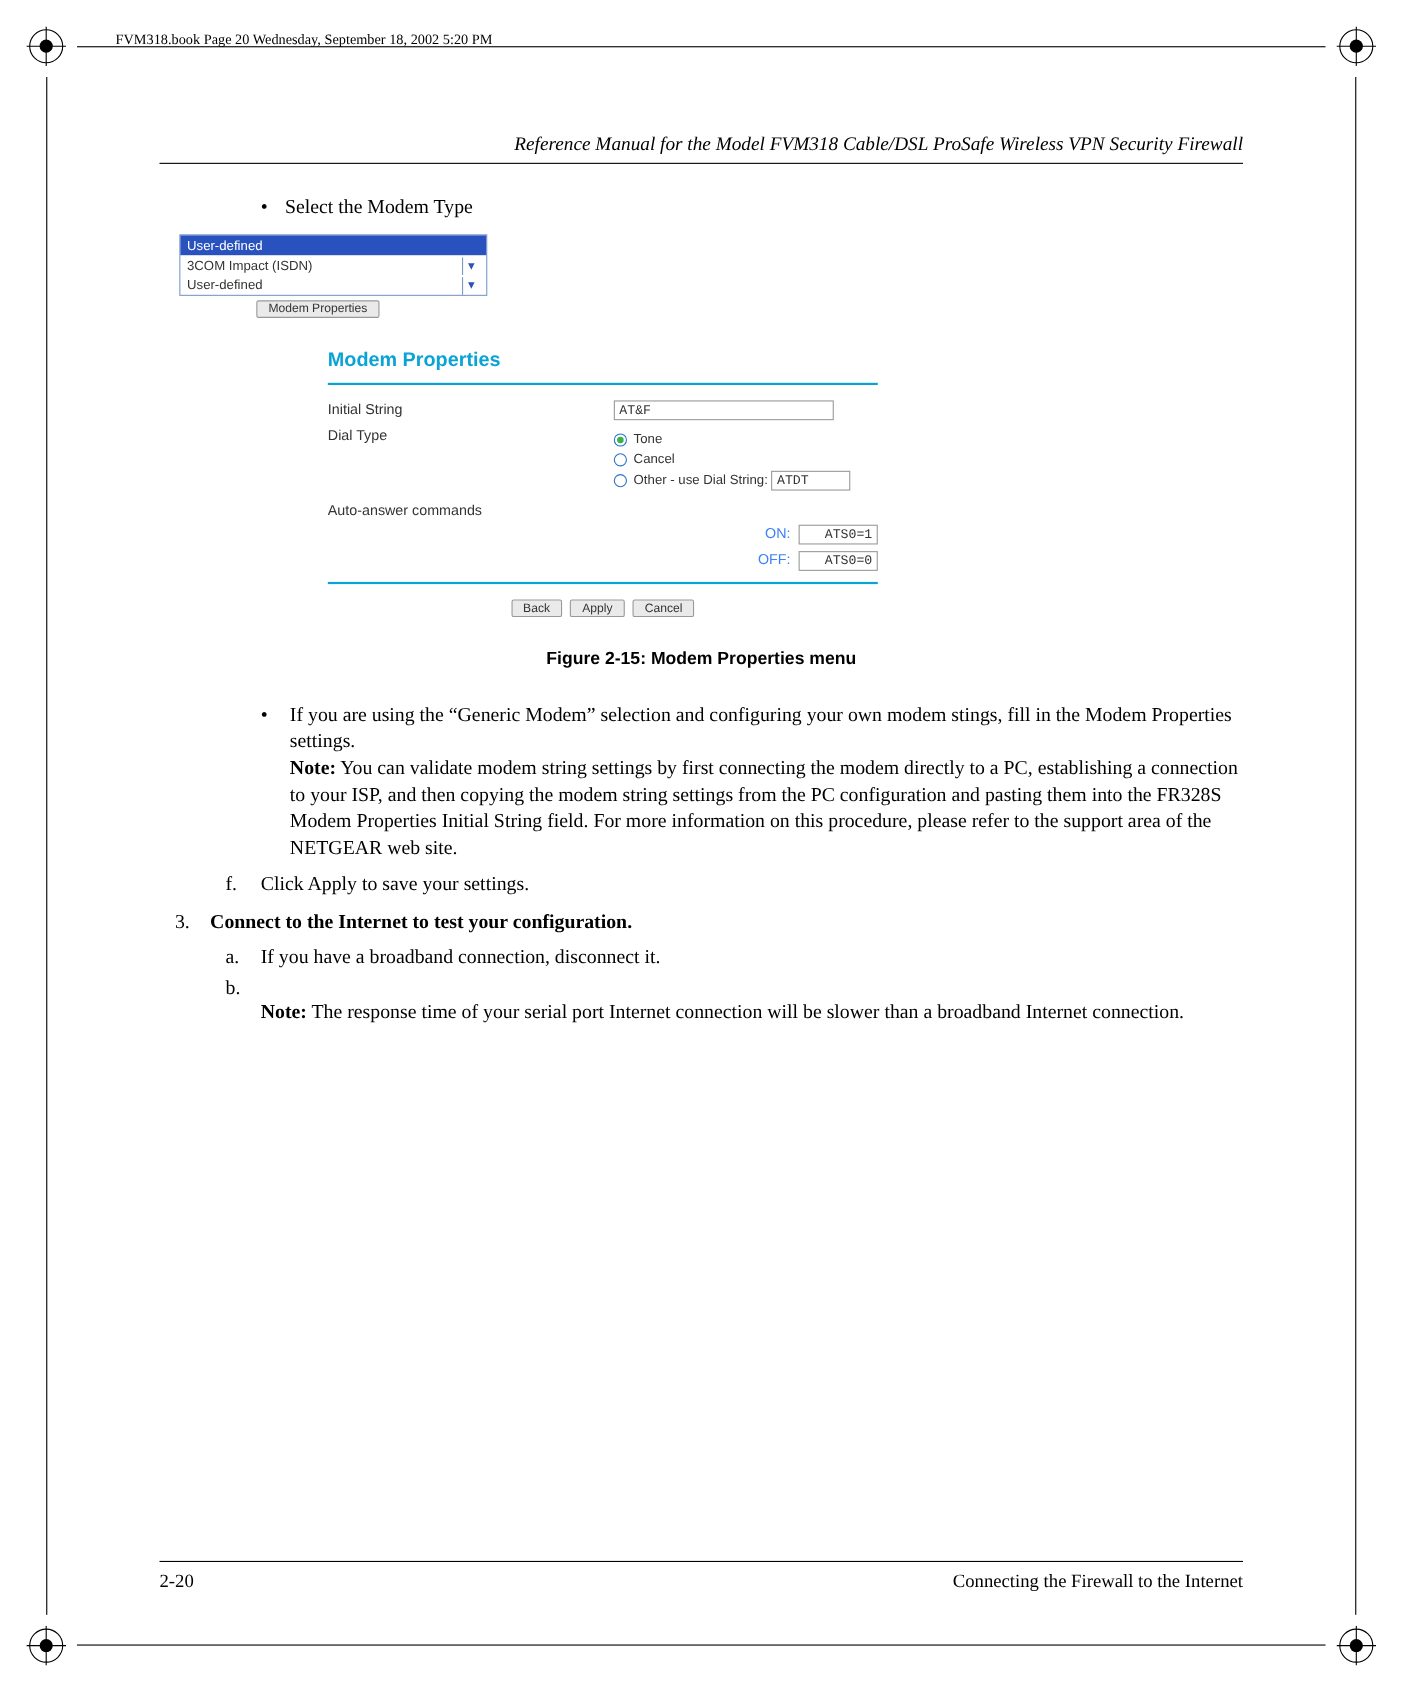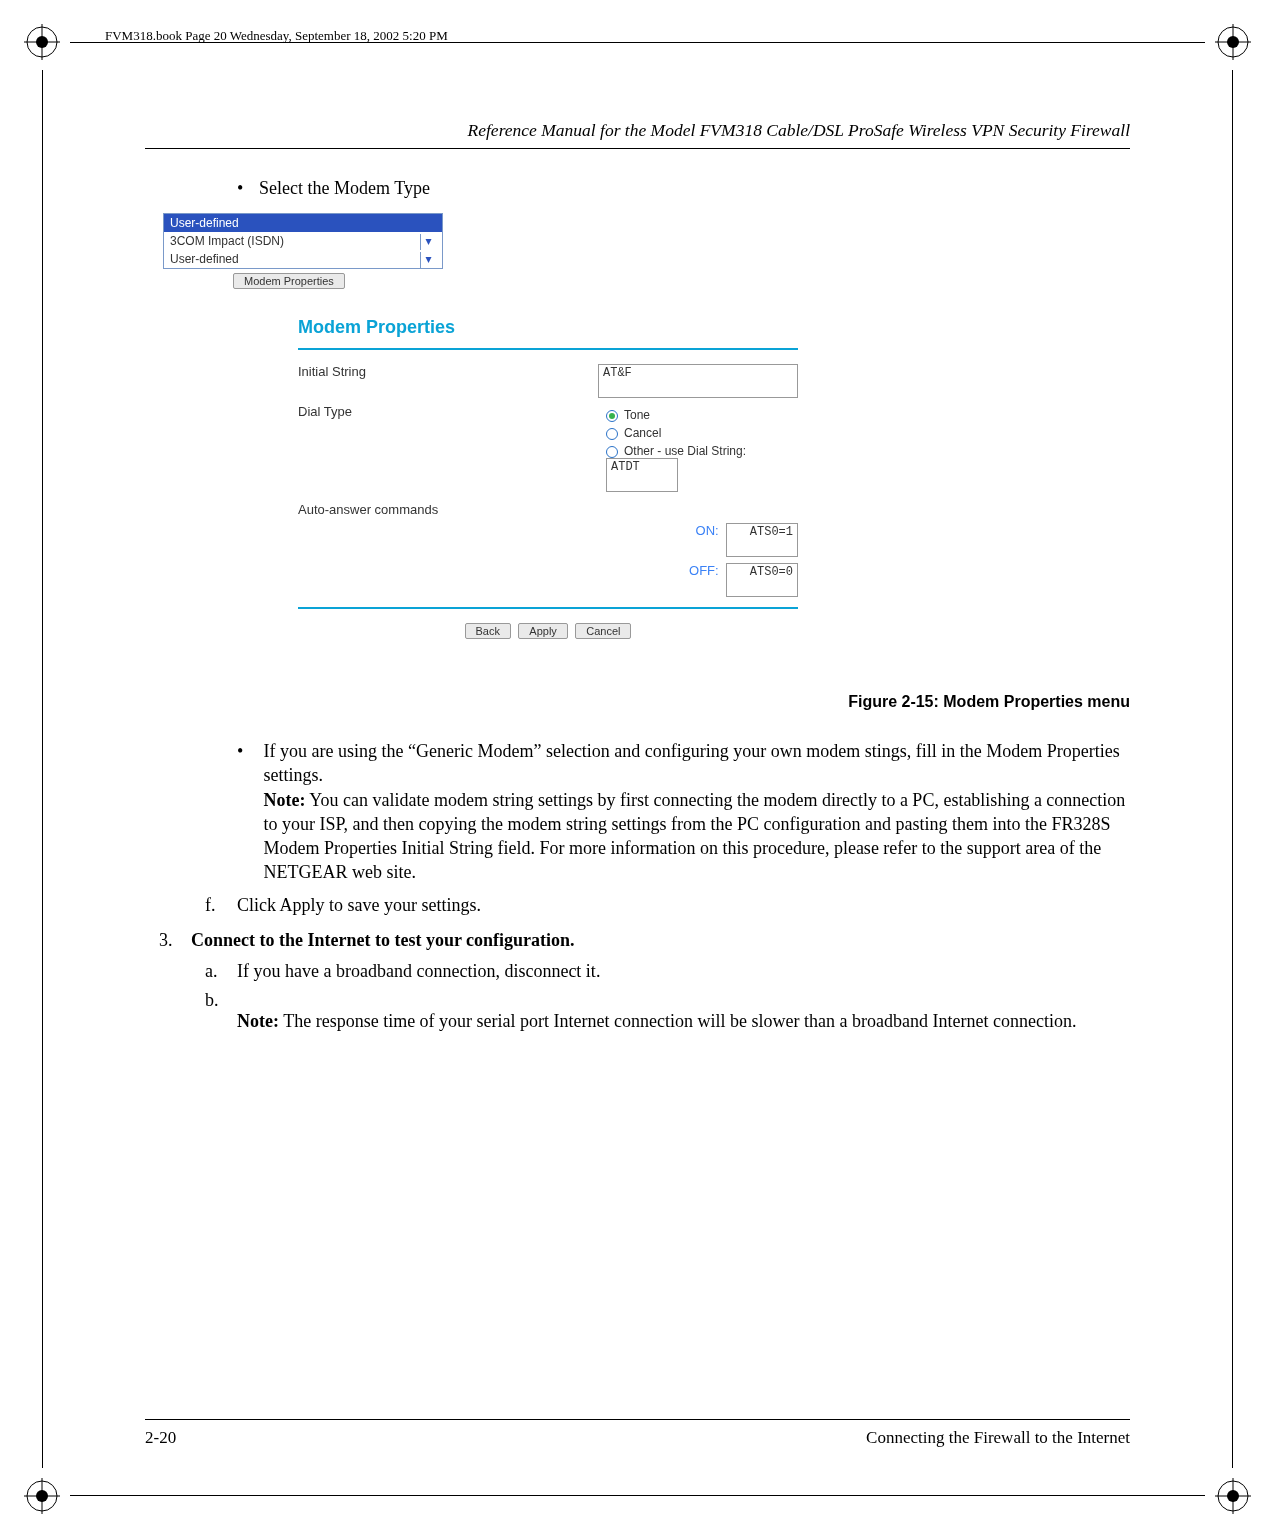--- a/index.html
+++ b/index.html
@@ -94,54 +94,54 @@
     color: #0aa3d6;
     font-weight: bold;
     font-size: 18px;
     margin: 24px 0 6px 135px;
   }
   .panel {
     margin-left: 135px;
     width: 500px;
   }
   .hr-cyan-thick { height: 2px; background:#0aa3d6; margin: 10px 0 14px; }
-  .form-row { display:flex; align-items:flex-start; margin: 6px 0; gap: 48px; }
+  .form-row { display:flex; align-items:flex-start; margin: 6px 0; }
   .form-label { width: 260px; color:#333; font-size: 13px; }
   .form-ctrl { flex: 1; text-align: left; }
   .txt {
     font-family: "Courier New", monospace;
     font-size: 12px;
     border: 1px solid #999;
     padding: 1px 4px;
-    height: 34px;
+    height: 18px;
     background: #fff;
     display: inline-block;
     min-width: 72px;
   }
   .wide-input { width: 200px; }
   .radio-row { margin: 4px 0; }
   .radio-dot {
     display:inline-block; width:12px; height:12px;
     border:1px solid #2a72c8; border-radius:50%;
     vertical-align:middle; margin-right:6px;
     position:relative;
   }
   .radio-dot.on::after {
     content:""; position:absolute; top:2px; left:2px;
     width:6px; height:6px; border-radius:50%;
     background:#37b24d;
   }
   .sublabel-right { display:inline-block; min-width:40px; text-align:right; margin-right:4px; font-size:13px; color:#3b82f6;}
   .btn-row { text-align:center; margin-top:4px; }
   .fig-caption {
-    text-align: right;
+    text-align: center;
     font-family: Arial, Helvetica, sans-serif;
     font-weight: bold;
     font-size: 16px;
-    margin: 54px 0 28px;
+    margin: 30px 0 28px;
   }
   .body-text .para { margin: 10px 0 10px 92px; font-size: 18px; line-height: 1.35; }
   .body-text .note-inline { font-weight: bold; }
   .list-f { margin: 10px 0 10px 60px; font-size: 18px; display:flex; }
   .list-f .lbl { width: 32px; }
   .list-num { margin: 14px 0 10px 14px; font-size: 18px; display:flex; }
   .list-num .lbl { width: 32px; }
   .list-sub { margin: 8px 0 8px 60px; font-size: 18px; display:flex; }
   .list-sub .lbl { width: 32px; }
   .bold { font-weight: bold; }

